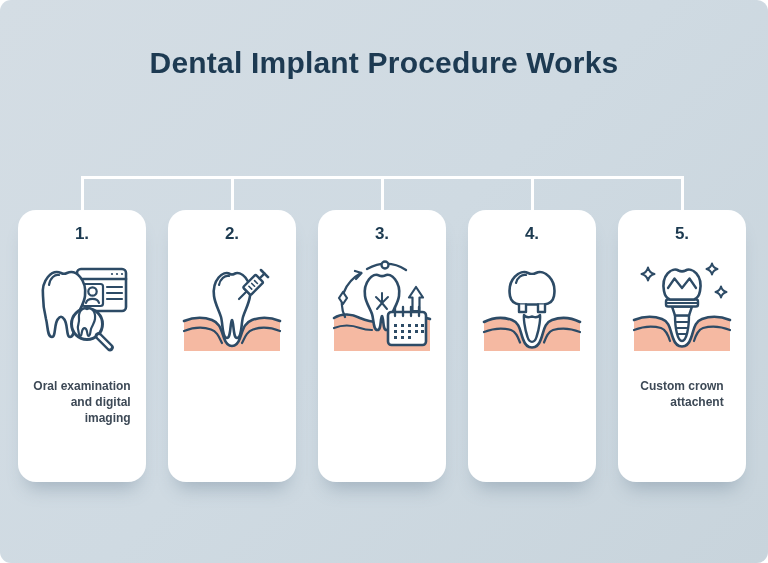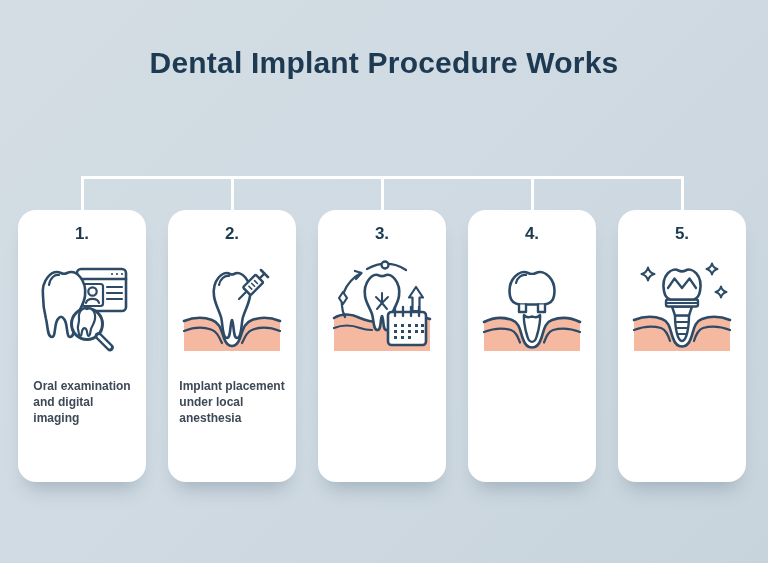--- a/index.html
+++ b/index.html
@@ -1,39 +1,40 @@
 <!DOCTYPE html>
 <html><head>
 <meta charset="utf-8">
 <style>
   html,body { margin:0; padding:0; }
   .canvas {
     position:relative; width:768px; height:563px; overflow:hidden;
     background:linear-gradient(135deg,#d4dde4 0%, #cfdae2 50%, #c8d4dc 100%);
     font-family:"Liberation Sans", sans-serif;
+    border-radius:11px;
   }
   .title {
     position:absolute; top:46px; left:0; width:100%; margin:0;
     text-align:center; font-size:30px; font-weight:bold;
     color:#1d3a52; letter-spacing:0.2px;
   }
   .h-line { position:absolute; left:82px; top:176px; width:601px; height:3px; background:#ffffff; }
   .v-line { position:absolute; top:176px; width:3px; height:36px; background:#ffffff; }
   .v1{left:81px;} .v2{left:231px;} .v3{left:381px;} .v4{left:531px;} .v5{left:681px;}
   .cards { position:absolute; left:18px; top:210px; display:flex; gap:22px; }
   .card {
     width:128px; height:272px; background:#ffffff; border-radius:18px;
     box-shadow:0 14px 18px -8px rgba(93,115,136,0.38);
     display:flex; flex-direction:column; align-items:center;
   }
   .num { margin-top:14px; font-size:17px; font-weight:bold; color:#1c3a50; line-height:20px; }
   .icon-box { margin-top:8px; width:104px; height:112px; display:flex; align-items:center; justify-content:center; }
   .label {
     margin-top:14px; padding:0 6px; font-size:12px; font-weight:bold;
-    color:#3d4956; text-align:left; line-height:1.35; white-space:pre-line;
+    color:#3d4956; text-align:right; line-height:1.35; white-space:pre-line;
   }
 </style>
 </head>
 <body>
 
 <div class="canvas">
 
   <h1 class="title">Dental Implant Procedure Works</h1>
 
   <div class="h-line"></div>
@@ -92,23 +93,20 @@
               <rect x="11" y="-5.5" width="18" height="11" rx="1.5" fill="#fff" stroke-width="2.4"></rect>
               <line x1="16" y1="-2" x2="16" y2="2" stroke-width="1.6"></line>
               <line x1="20" y1="-2" x2="20" y2="2" stroke-width="1.6"></line>
               <line x1="24" y1="-2" x2="24" y2="2" stroke-width="1.6"></line>
               <line x1="29" y1="0" x2="36" y2="0" stroke-width="2.4"></line>
               <line x1="36" y1="-5" x2="36" y2="5" stroke-width="2.6"></line>
             </g>
           </g>
         </svg>
       </div>
-      <div class="label">Implant placement
-under local
-anesthesia</div>
     </div>
 
     <div class="card">
       <div class="num">3.</div>
       <div class="icon-box">
         <svg width="100" height="100" viewBox="0 0 100 100">
           <g stroke="#2d4b66" stroke-width="2.6" stroke-linecap="round" stroke-linejoin="round" fill="none">
             <path d="M2,60 C10,55 20,56 28,60 C34,62.5 40,64 46,64 C54,64 60,62 68,60 C78,57.5 90,58 98,61 L98,93 L2,93 Z" fill="#f5b9a2" stroke="none"></path>
             <path d="M2,70 C12,66 20,67 28,70 C32,71.5 36,72 40,72" stroke-width="2.2"></path>
             <path d="M2,60 C10,55 20,56 28,60 C34,62.5 40,64 46,64 C54,64 60,62 68,60 C78,57.5 90,58 98,61"></path>
@@ -186,16 +184,18 @@
             <rect x="34" y="41.5" width="32" height="7" rx="2" fill="#fff" stroke-width="2.4"></rect>
             <line x1="34" y1="45" x2="66" y2="45" stroke-width="1.8"></line>
             <path d="M32,33 C29,17 40,9 46.5,12.5 C48.5,13.5 51.5,13.5 53.5,12.5 C60,9 71,17 68,33 C67.2,37.5 65,40.5 62,41.5 L38,41.5 C35,40.5 32.8,37.5 32,33 Z" fill="#fff"></path>
             <path d="M36,30 L42.5,20.5 L50,30 L57.5,20.5 L64,30" stroke-width="2.3"></path>
             <path d="M16,9.5 C16.8,13 19,15.2 22.5,16 C19,16.8 16.8,19 16,22.5 C15.2,19 13,16.8 9.5,16 C13,15.2 15.2,13 16,9.5 Z" stroke-width="2"></path>
             <path d="M80,5.5 C80.7,8.5 82.5,10.3 85.5,11 C82.5,11.7 80.7,13.5 80,16.5 C79.3,13.5 77.5,11.7 74.5,11 C77.5,10.3 79.3,8.5 80,5.5 Z" stroke-width="2"></path>
             <path d="M89,28.5 C89.7,31.5 91.5,33.3 94.5,34 C91.5,34.7 89.7,36.5 89,39.5 C88.3,36.5 86.5,34.7 83.5,34 C86.5,33.3 88.3,31.5 89,28.5 Z" stroke-width="2"></path>
           </g>
         </svg>
       </div>
+      <div class="label">Custom crown
+attachent</div>
     </div>
 
   </div>
 </div>
 
 </body></html>

